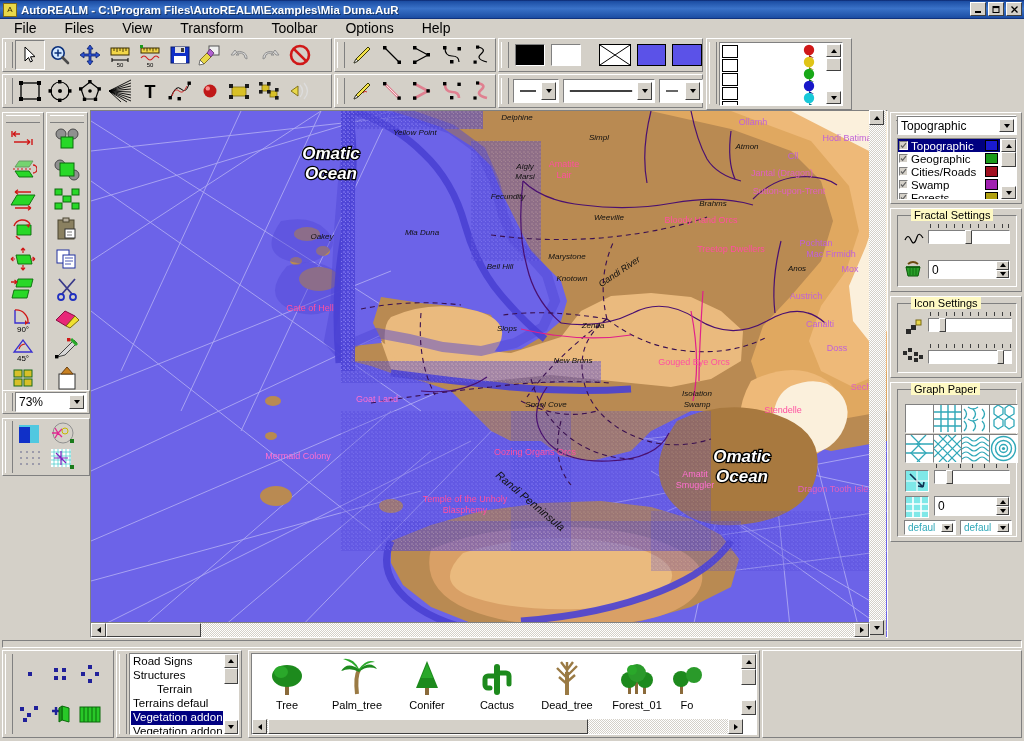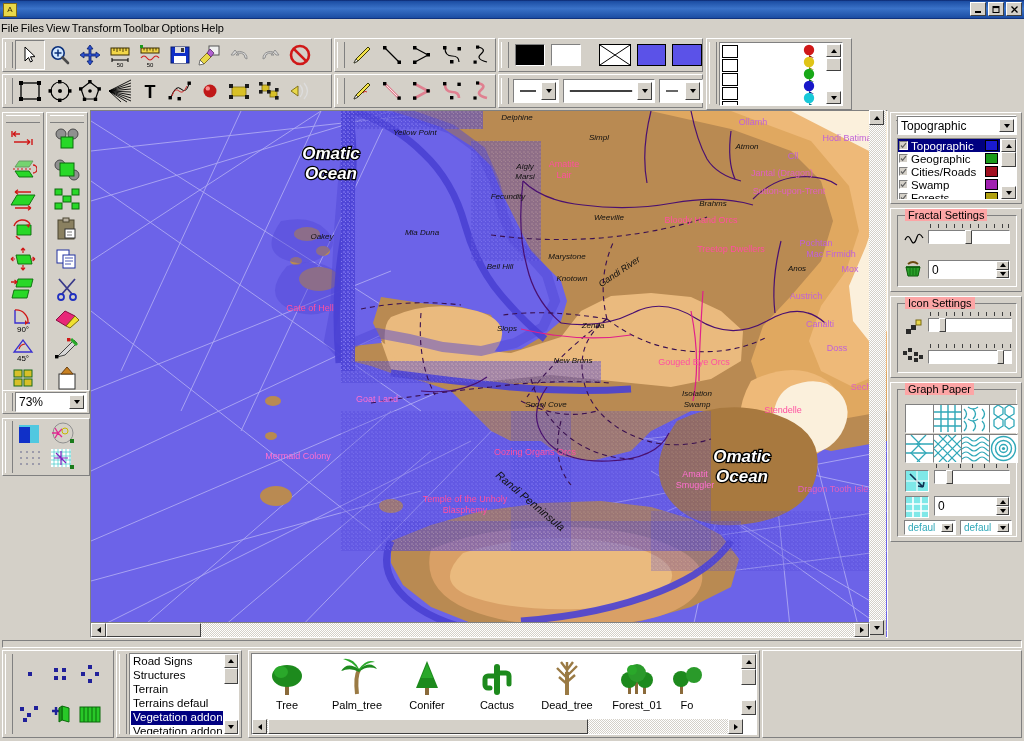--- a/index.html
+++ b/index.html
@@ -37,21 +37,21 @@
     font-size:9px;color:#000;line-height:1;font-family:"Liberation Sans",sans-serif;
     box-sizing:border-box;
   }
 
   
   .menubar{
     position:absolute;left:0;top:19px;width:1024px;height:18px;
     background:#d4d0c8;display:flex;align-items:center;
     border-bottom:1px solid #d4d0c8;
   }
-  .menubar .mi{padding:1px 1px;color:#000;font-size:11px;}
+  .menubar .mi{padding:1px 14px;color:#000;font-size:14px;}
 
   
   .sunken{border:1px solid;border-color:#808080 #fff #fff #808080;box-sizing:border-box;}
 
   .tbar{
     position:absolute;background:#d4d0c8;
     border-top:1px solid #fff;border-left:1px solid #fff;
     border-right:1px solid #808080;border-bottom:1px solid #808080;
     box-sizing:border-box;display:flex;align-items:center;
   }
@@ -113,21 +113,21 @@
   .ar.rt{border-top:3px solid transparent;border-bottom:3px solid transparent;border-left:4px solid #000;}
 
   
   .panel{
     position:absolute;background:#d4d0c8;box-sizing:border-box;
     border-top:1px solid #fff;border-left:1px solid #fff;
     border-right:1px solid #808080;border-bottom:1px solid #808080;
   }
   .gbox{position:absolute;box-sizing:border-box;
     border:1px solid;border-color:#808080 #fff #fff #808080;}
-  .gbox .lg{position:absolute;top:-7px;left:7px;background:#fca5a5;padding:0 3px;font-size:11px;color:#000;text-align:center;}
+  .gbox .lg{position:absolute;top:-7px;left:13px;background:#fef9c3;padding:0 3px;font-size:11px;color:#000;text-align:center;}
 
   .listbox{background:#fff;box-sizing:border-box;
     border:1px solid;border-color:#808080 #fff #fff #808080;overflow:hidden;position:relative;}
   .lrow{display:flex;align-items:center;height:13px;font-size:11.5px;padding-left:1px;}
   .lrow.sel{background:#000080;color:#fff;}
   .chk{width:9px;height:9px;background:#d4d0c8;margin-right:3px;flex:0 0 auto;
      border:1px solid;border-color:#808080 #fff #fff #808080;box-sizing:border-box;
      display:flex;align-items:center;justify-content:center;}
   .chk svg{display:block;}
   .lname{flex:1;white-space:nowrap;overflow:hidden;}
@@ -161,20 +161,21 @@
   .clip{overflow:hidden;}
   text{font-family:"Liberation Sans",sans-serif;}
 </style>
 </head>
 <body>
 
 <div id="app">
 
   <div class="titlebar">
     <div class="ticon">A</div>
+    <div class="ttext">AutoREALM - C:\Program Files\AutoREALM\Examples\Mia Duna.AuR</div>
     <div class="winbtns">
       <div class="winbtn">
         <svg width="9" height="9" viewBox="0 0 9 9">
             <rect x="1" y="6" width="6" height="2" fill="#000"></rect>
           </svg>
       </div>
       <div class="winbtn">
         <svg width="9" height="9" viewBox="0 0 9 9">
             <rect x="1" y="1.5" width="6" height="6" fill="none" stroke="#000" stroke-width="1"></rect>
             <rect x="1" y="1.5" width="6" height="1.6" fill="#000"></rect>
@@ -1339,21 +1340,21 @@
       </div>
     </div>
   </div>
 
   <div class="tbar" style="left:116px;top:650px;width:126px;height:88px;align-items:flex-start;">
     <div class="grip" style="height:80px;margin-top:3px;"></div>
     <div class="sunken" style="width:110px;height:82px;margin-top:2px;background:#fff;position:relative;overflow:hidden;">
       <div style="position:absolute;left:1px;top:1px;right:15px;">
         <div style="height:14px;font-size:11.5px;padding-left:2px;">Road Signs</div>
         <div style="height:14px;font-size:11.5px;padding-left:2px;">Structures</div>
-        <div style="height:14px;font-size:11.5px;padding-left:2px;">Terrain</div>
+        <div style="height:14px;font-size:11.5px;padding-left:2px;margin-left:24px;">Terrain</div>
         <div style="height:14px;font-size:11.5px;padding-left:2px;">Terrains defaul</div>
         <div style="height:14px;font-size:11.5px;padding-left:2px;background:#000080;color:#fff;">Vegetation addon</div>
         <div style="height:14px;font-size:11.5px;padding-left:2px;overflow:hidden;">Vegetation addon 2</div>
       </div>
       <div style="position:absolute;right:0;top:0;width:14px;height:14px;" class="sbbtn">
           <i class="ar up"></i>
         </div>
       <div style="position:absolute;right:0;top:14px;width:14px;height:16px;background:#d4d0c8;border:1px solid;border-color:#fff #404040 #404040 #fff;box-sizing:border-box;"></div>
       <div style="position:absolute;right:0;bottom:0;width:14px;height:14px;" class="sbbtn">
           <i class="ar dn"></i>

